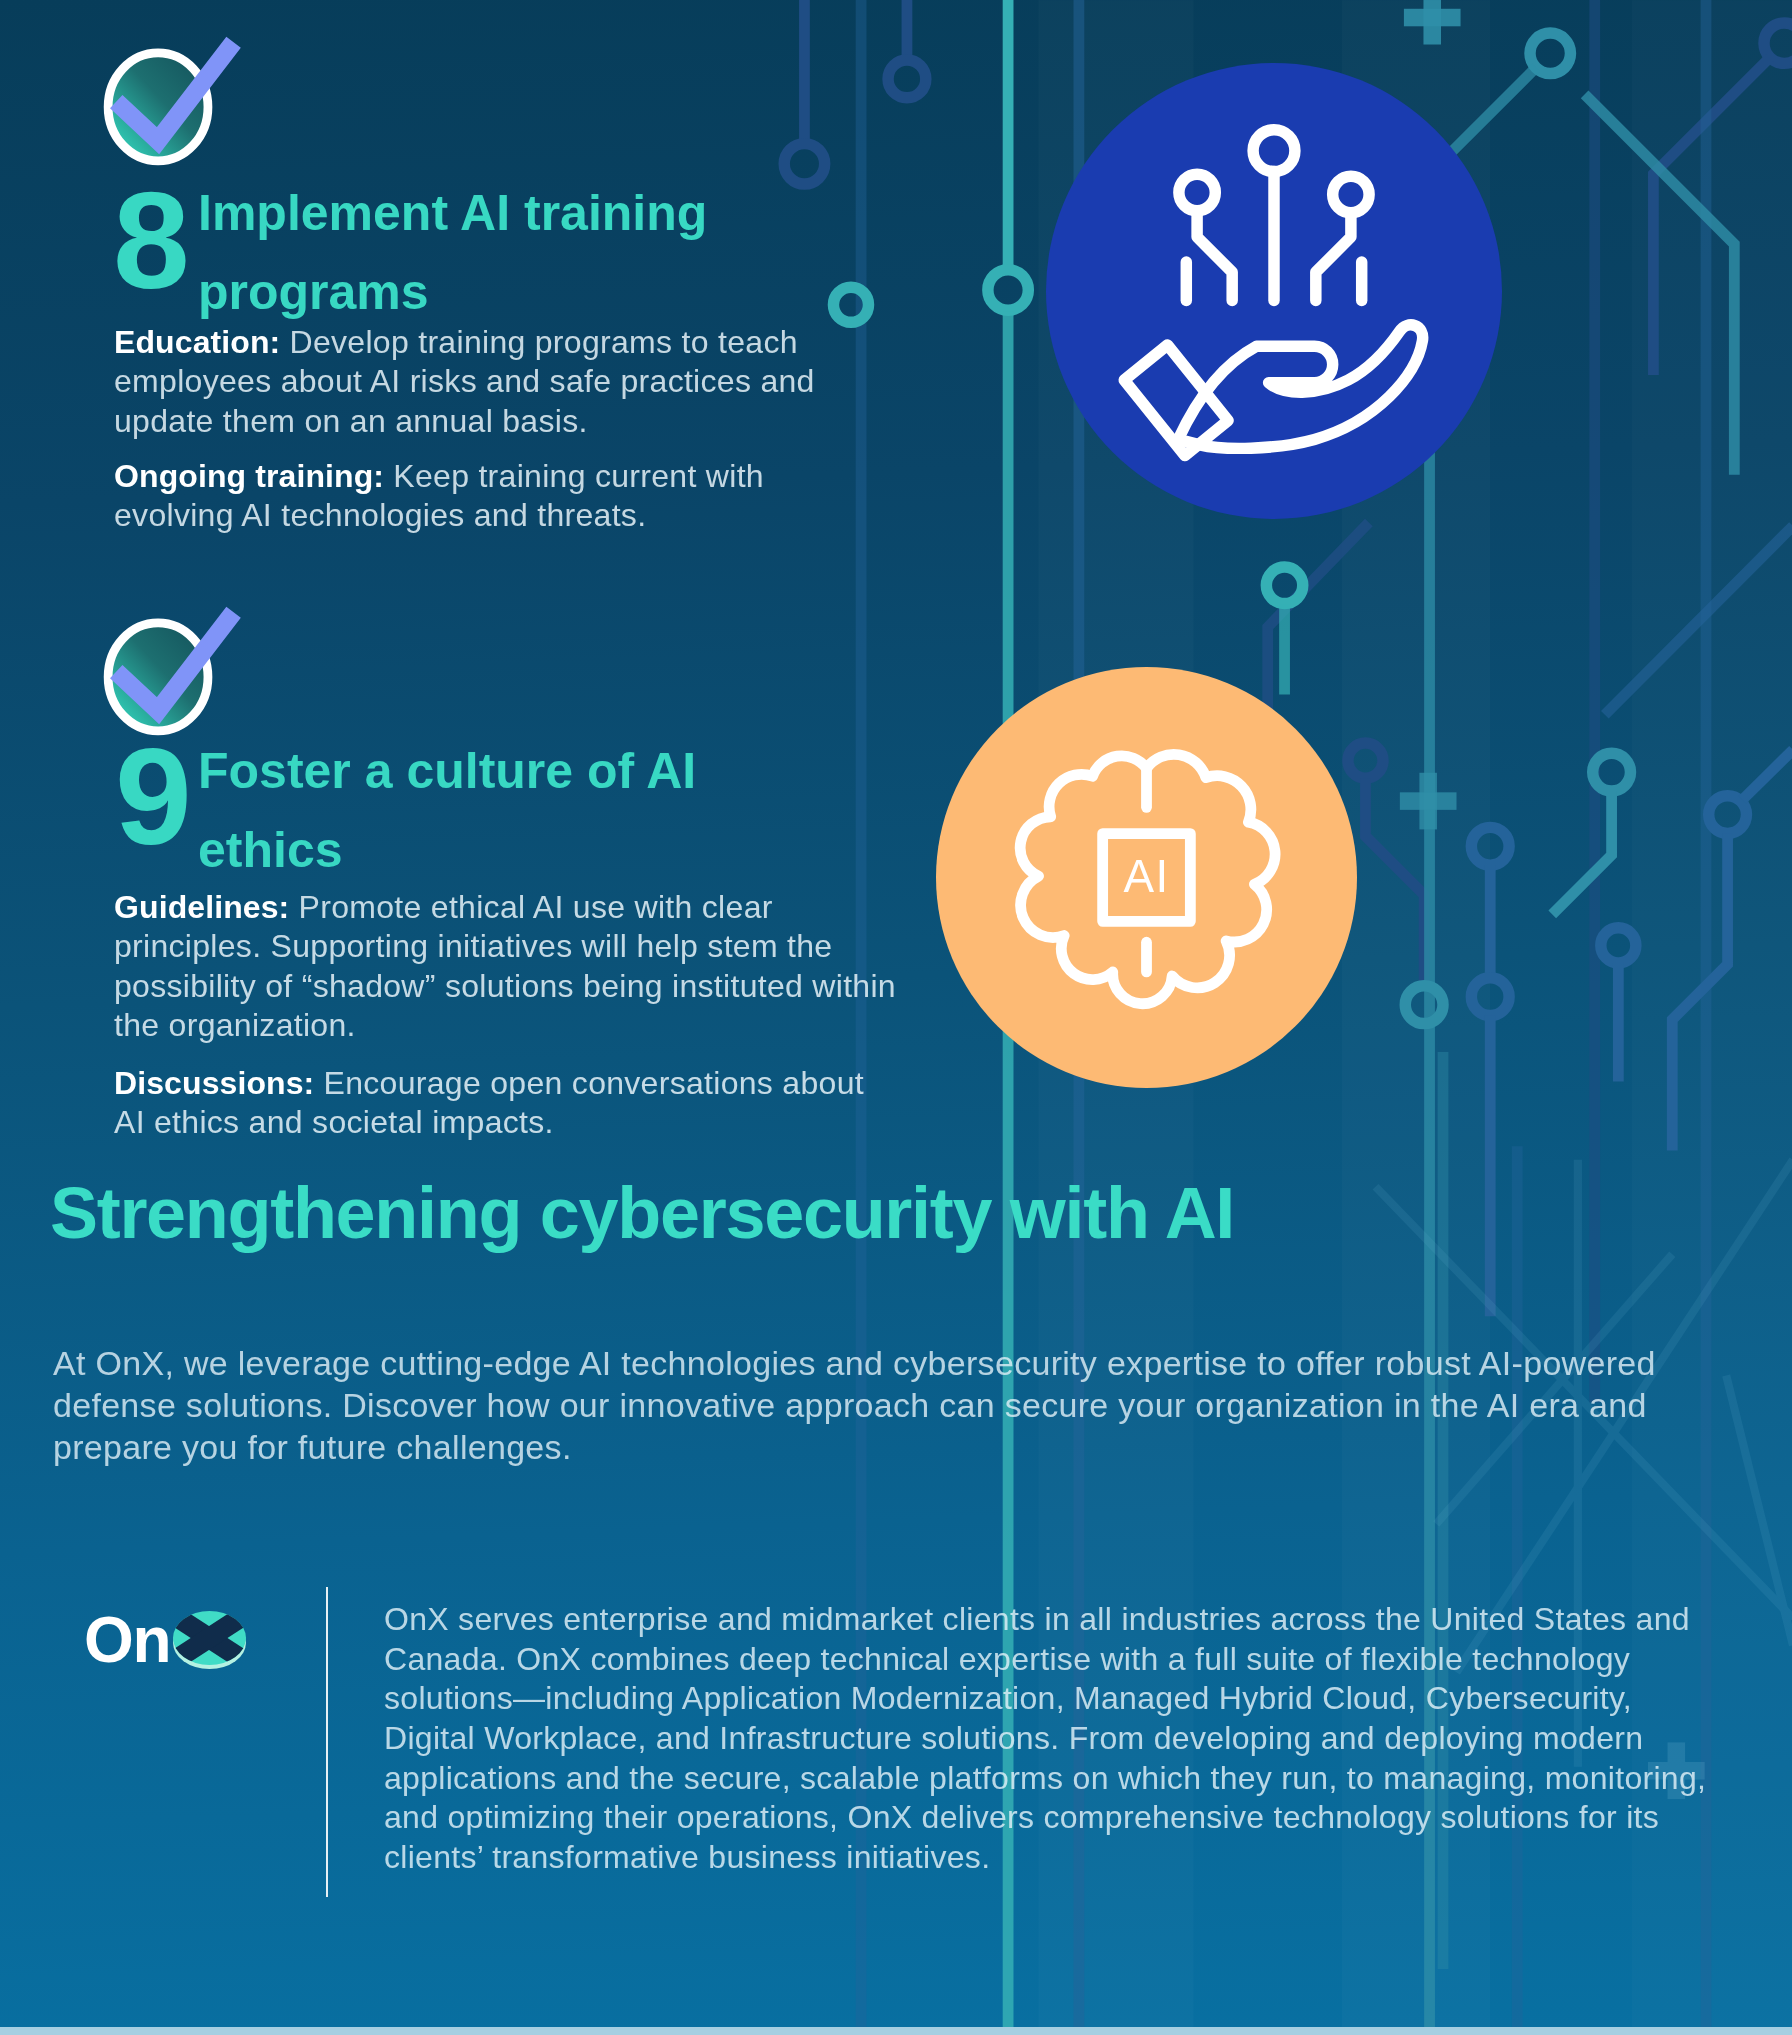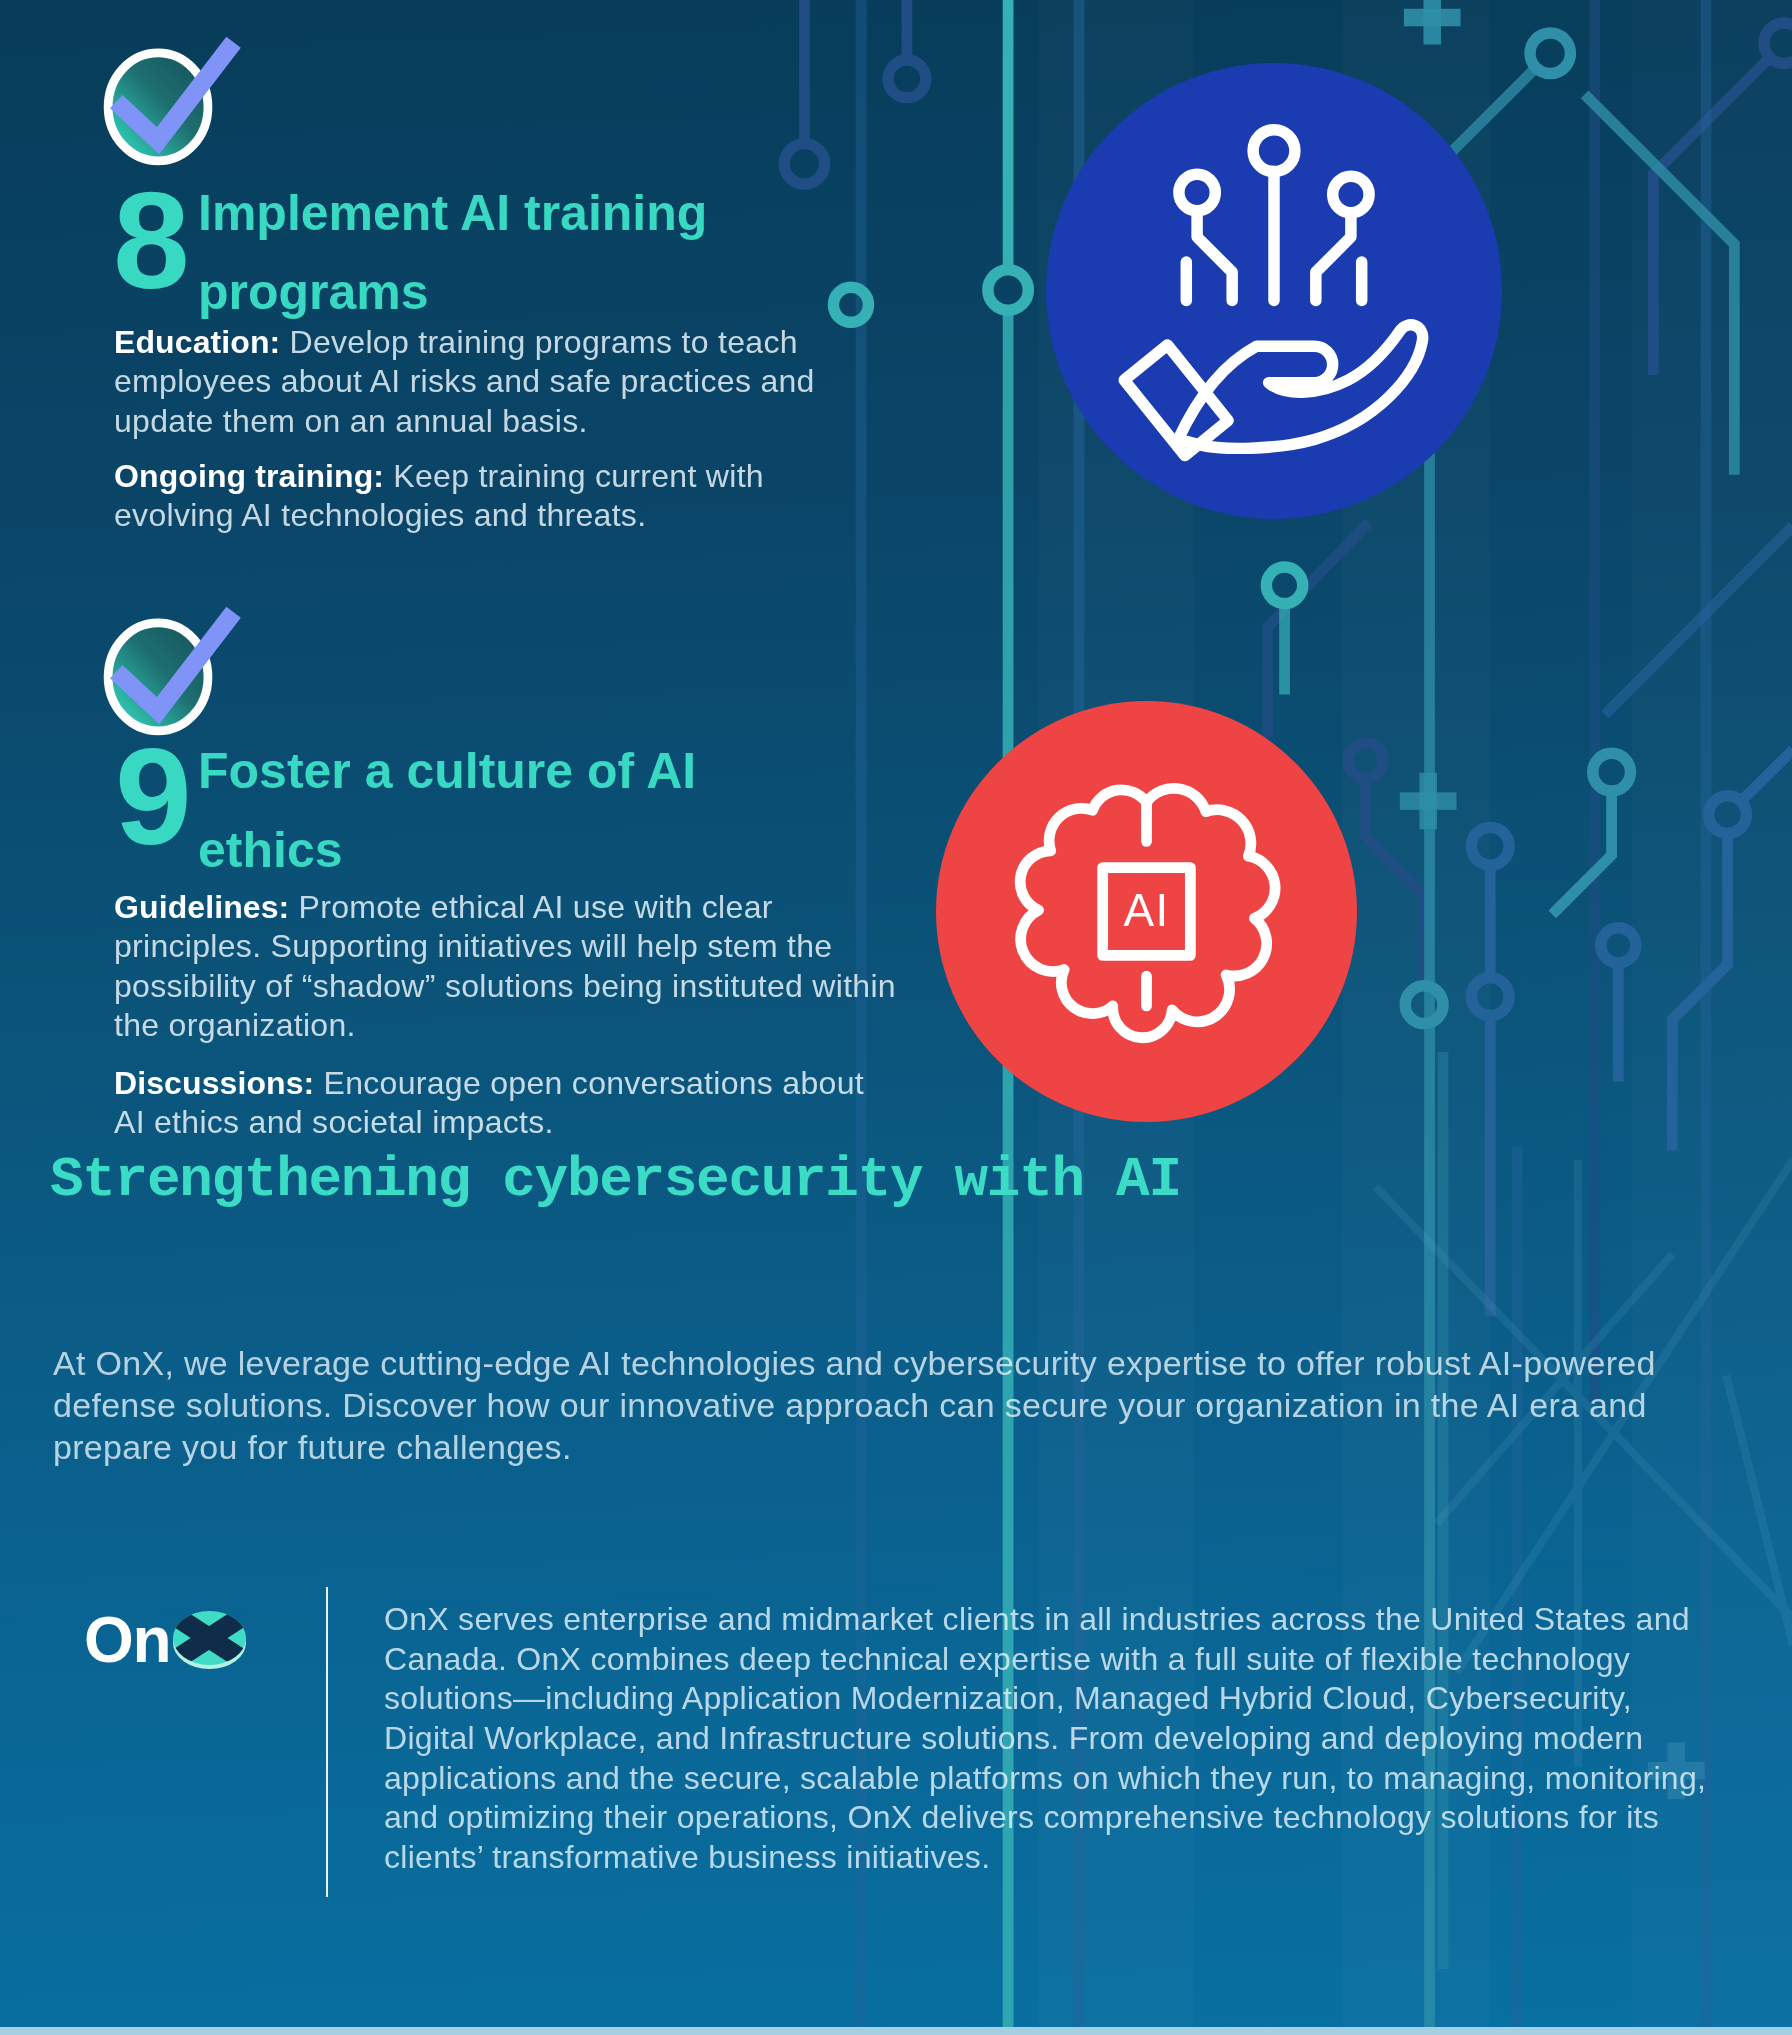--- a/index.html
+++ b/index.html
@@ -41,27 +41,27 @@
   }
   .tip-para .plabel{color:#ffffff;font-weight:bold;letter-spacing:0.1px;}
   .para-education{left:102px;top:311px;width:758px;}
   .para-ongoing{left:102px;top:445px;width:758px;}
   .para-guidelines{left:102px;top:876px;width:809px;}
   .para-discussions{left:102px;top:1052px;width:765px;}
 
   
   .icon-circle{position:absolute;border-radius:50%;}
   .circle-hand{left:1046px;top:63px;width:456px;height:456px;background:#1a3cb0;}
-  .circle-brain{left:936px;top:701px;width:421px;height:421px;background:#ef4444;text-align:center;}
+  .circle-brain{left:936px;top:667px;width:421px;height:421px;background:#fdba74;text-align:center;}
   .icon-circle svg{position:absolute;inset:0;width:100%;height:100%;}
 
   
   .closing-heading{
-    position:absolute;left:50px;top:1148px;margin:0;
-    color:#3adcc6;font-size:56px;font-weight:bold;letter-spacing:-1.3px;white-space:nowrap;font-family:Liberation Mono, monospace;
+    position:absolute;left:50px;top:1172px;margin:0;
+    color:#3adcc6;font-size:72px;font-weight:bold;letter-spacing:-1.3px;white-space:nowrap;
   }
   .closing-body{
     position:absolute;left:53px;top:1342px;width:1672px;margin:0;
     color:rgba(225,240,248,0.80);font-size:34px;line-height:1.24;letter-spacing:0.3px;
   }
 
   
   .logo{position:absolute;left:84px;top:1596px;display:flex;align-items:flex-start;margin-top:12px;}
   .logo-on{color:#ffffff;font-size:64px;font-weight:bold;letter-spacing:-1.3px;line-height:1;}
   .logo-disc{position:relative;width:73px;height:54px;margin-left:2.7px;margin-top:2.7px;}

